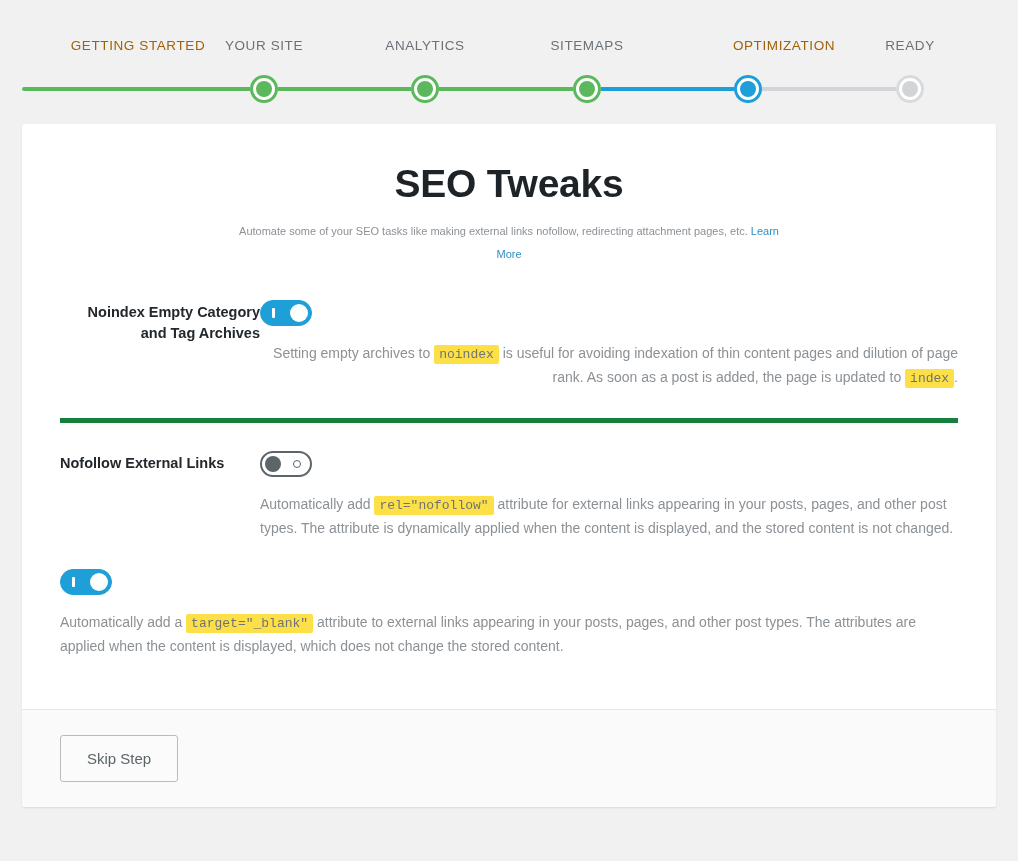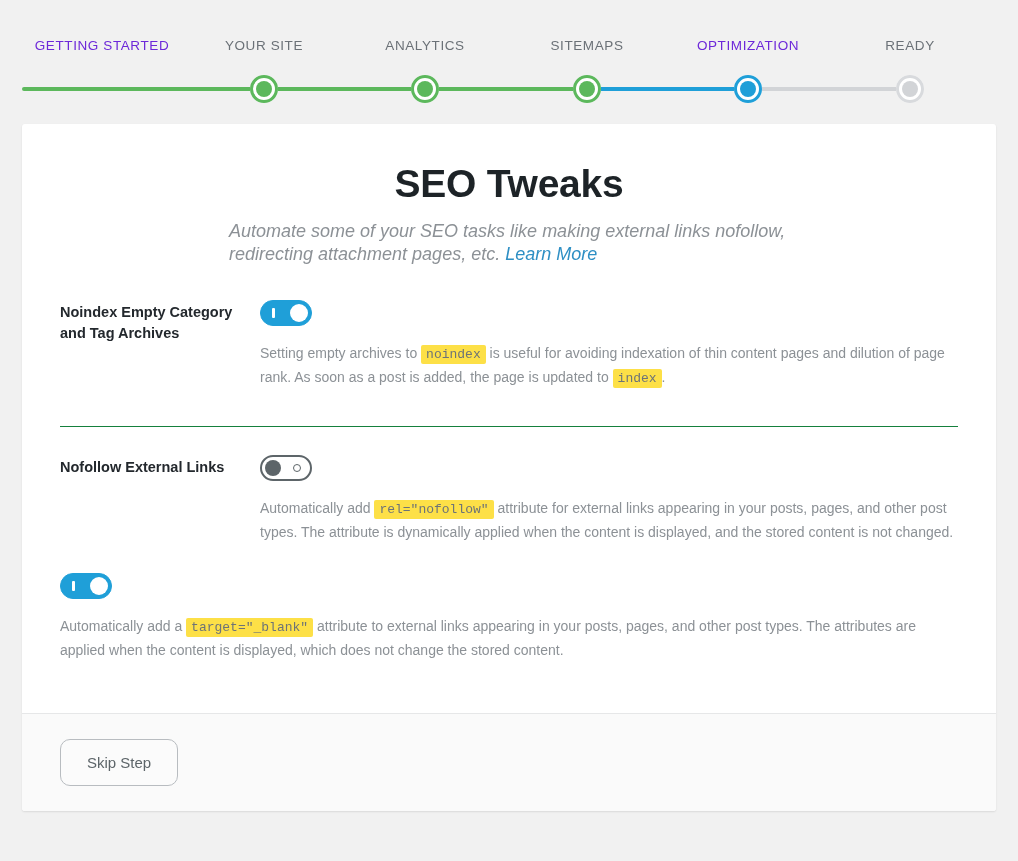--- a/index.html
+++ b/index.html
@@ -27,21 +27,21 @@
 
   .step-label {
     position: absolute;
     transform: translateX(-50%);
     font-size: 13.5px;
     letter-spacing: 0.6px;
     color: #6b7177;
     white-space: nowrap;
     text-transform: uppercase;
   }
-  .step-label.active    { color: #6d28d9; }
+  .step-label.active    { color: #a16207; margin-left: 36px; }
 
   .track-wrap {
     position: relative;
     height: 34px;
     margin-top: 12px;
   }
 
   .track-line {
     position: absolute;
     top: 15px;
@@ -102,48 +102,48 @@
 
   .card-title {
     text-align: center;
     font-size: 39px;
     font-weight: bold;
     color: #1d2327;
     letter-spacing: -0.2px;
   }
 
   .card-subtitle {
-    text-align: left;
-    font-size: 18px;
+    text-align: center;
+    font-size: 11px;
     line-height: 23px;
     color: #8c9196;
     margin: 14px auto 0 auto;
     max-width: 560px;
-    font-style: italic;
   }
 
   .card-subtitle a {
     color: #2e8fc4;
     text-decoration: none;
   }
 
   
   .settings {
     margin-top: 34px;
   }
 
   .setting-row {
     display: flex;
     align-items: flex-start;
     padding: 0 0 26px 0;
   }
   .setting-row.divided {
-    border-bottom: 1px solid #15803d;
-    padding-bottom: 36px;
+    border-bottom: 5px solid #15803d;
+    padding-bottom: 28px;
     margin-bottom: 28px;
+    text-align: right;
   }
   .setting-row.nodivide { padding-bottom: 30px; }
 
   .setting-label {
     width: 200px;
     flex: 0 0 200px;
     font-size: 14.5px;
     line-height: 21px;
     color: #23282d;
     font-weight: 600;
@@ -233,21 +233,21 @@
     padding: 22px 38px;
     display: flex;
     align-items: center;
     justify-content: space-between;
     min-height: 98px;
   }
 
   .btn-skip {
     background: #fbfbfb;
     border: 1px solid #b8bcc0;
-    border-radius: 10px;
+    border-radius: 3px;
     color: #5d6569;
     font-size: 15px;
     padding: 14px 26px;
     font-family: "Liberation Sans", sans-serif;
     cursor: pointer;
   }
 
   .btn-save {
     background: #1f9fd8;
     border: none;

